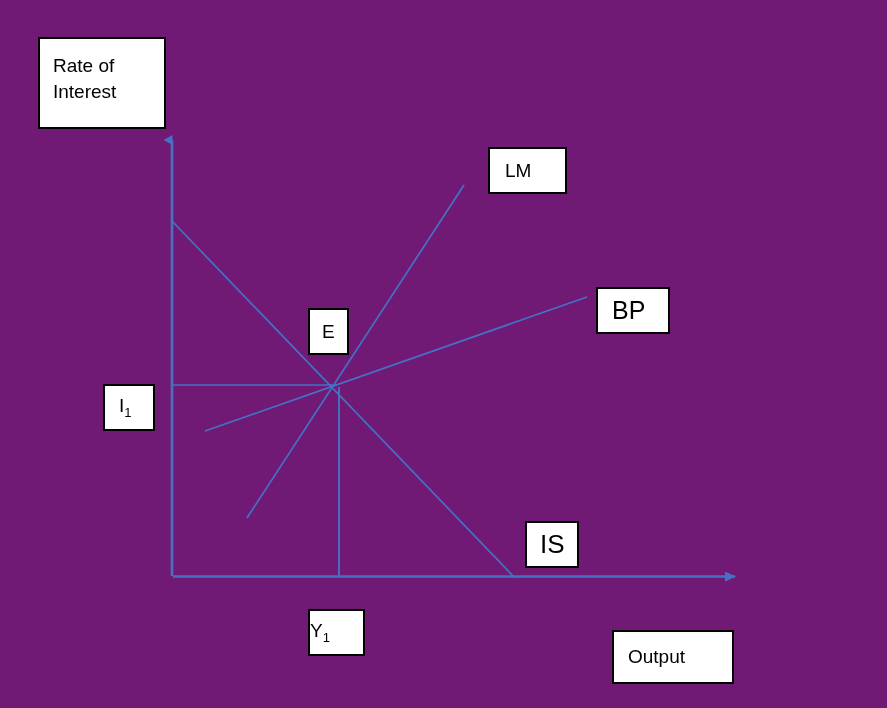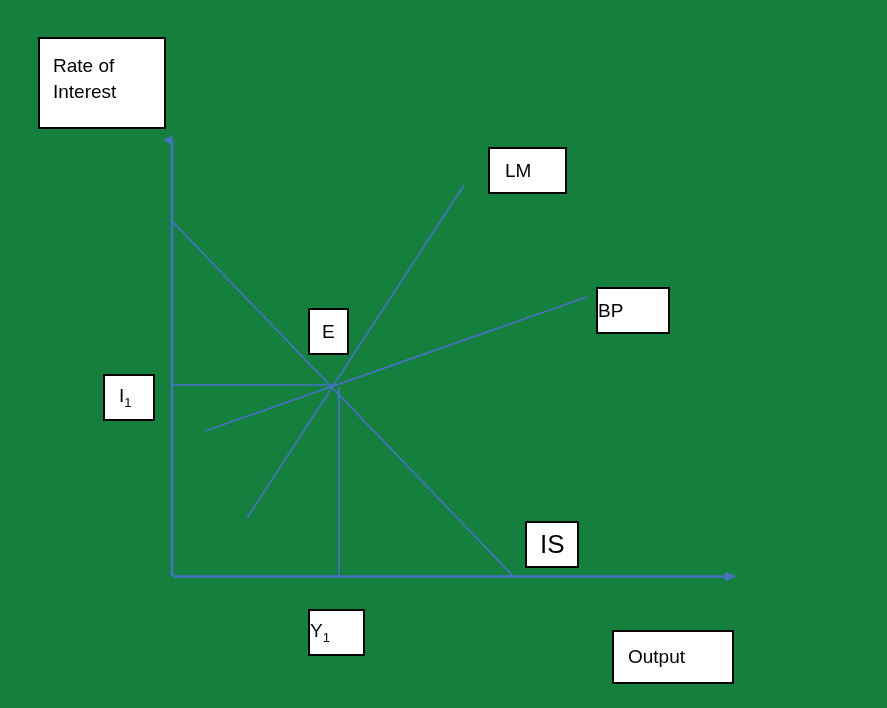--- a/index.html
+++ b/index.html
@@ -7,21 +7,21 @@
     padding: 0;
     background: #ffffff;
   }
   body {
     font-family: "Liberation Sans", sans-serif;
   }
   #canvas {
     position: relative;
     width: 887px;
     height: 708px;
-    background: #15803d;
+    background: #701a75;
     overflow: hidden;
   }
   #diagram-svg {
     position: absolute;
     left: 0;
     top: 0;
     width: 887px;
     height: 708px;
   }
   .label-box {
@@ -58,33 +58,34 @@
     height: 47px;
     padding-left: 15px;
     font-size: 19px;
     text-align: center;
   }
   .lbl-bp {
     left: 596px;
     top: 287px;
     width: 74px;
     height: 47px;
-    font-size: 19px;
+    padding-left: 14px;
+    font-size: 25px;
   }
   .lbl-e {
     left: 308px;
     top: 308px;
     width: 41px;
     height: 47px;
     padding-left: 12px;
     font-size: 19px;
   }
   .lbl-i1 {
     left: 103px;
-    top: 374px;
+    top: 384px;
     width: 52px;
     height: 47px;
     padding-left: 14px;
     font-size: 19px;
   }
   .lbl-is {
     left: 525px;
     top: 521px;
     width: 54px;
     height: 47px;

